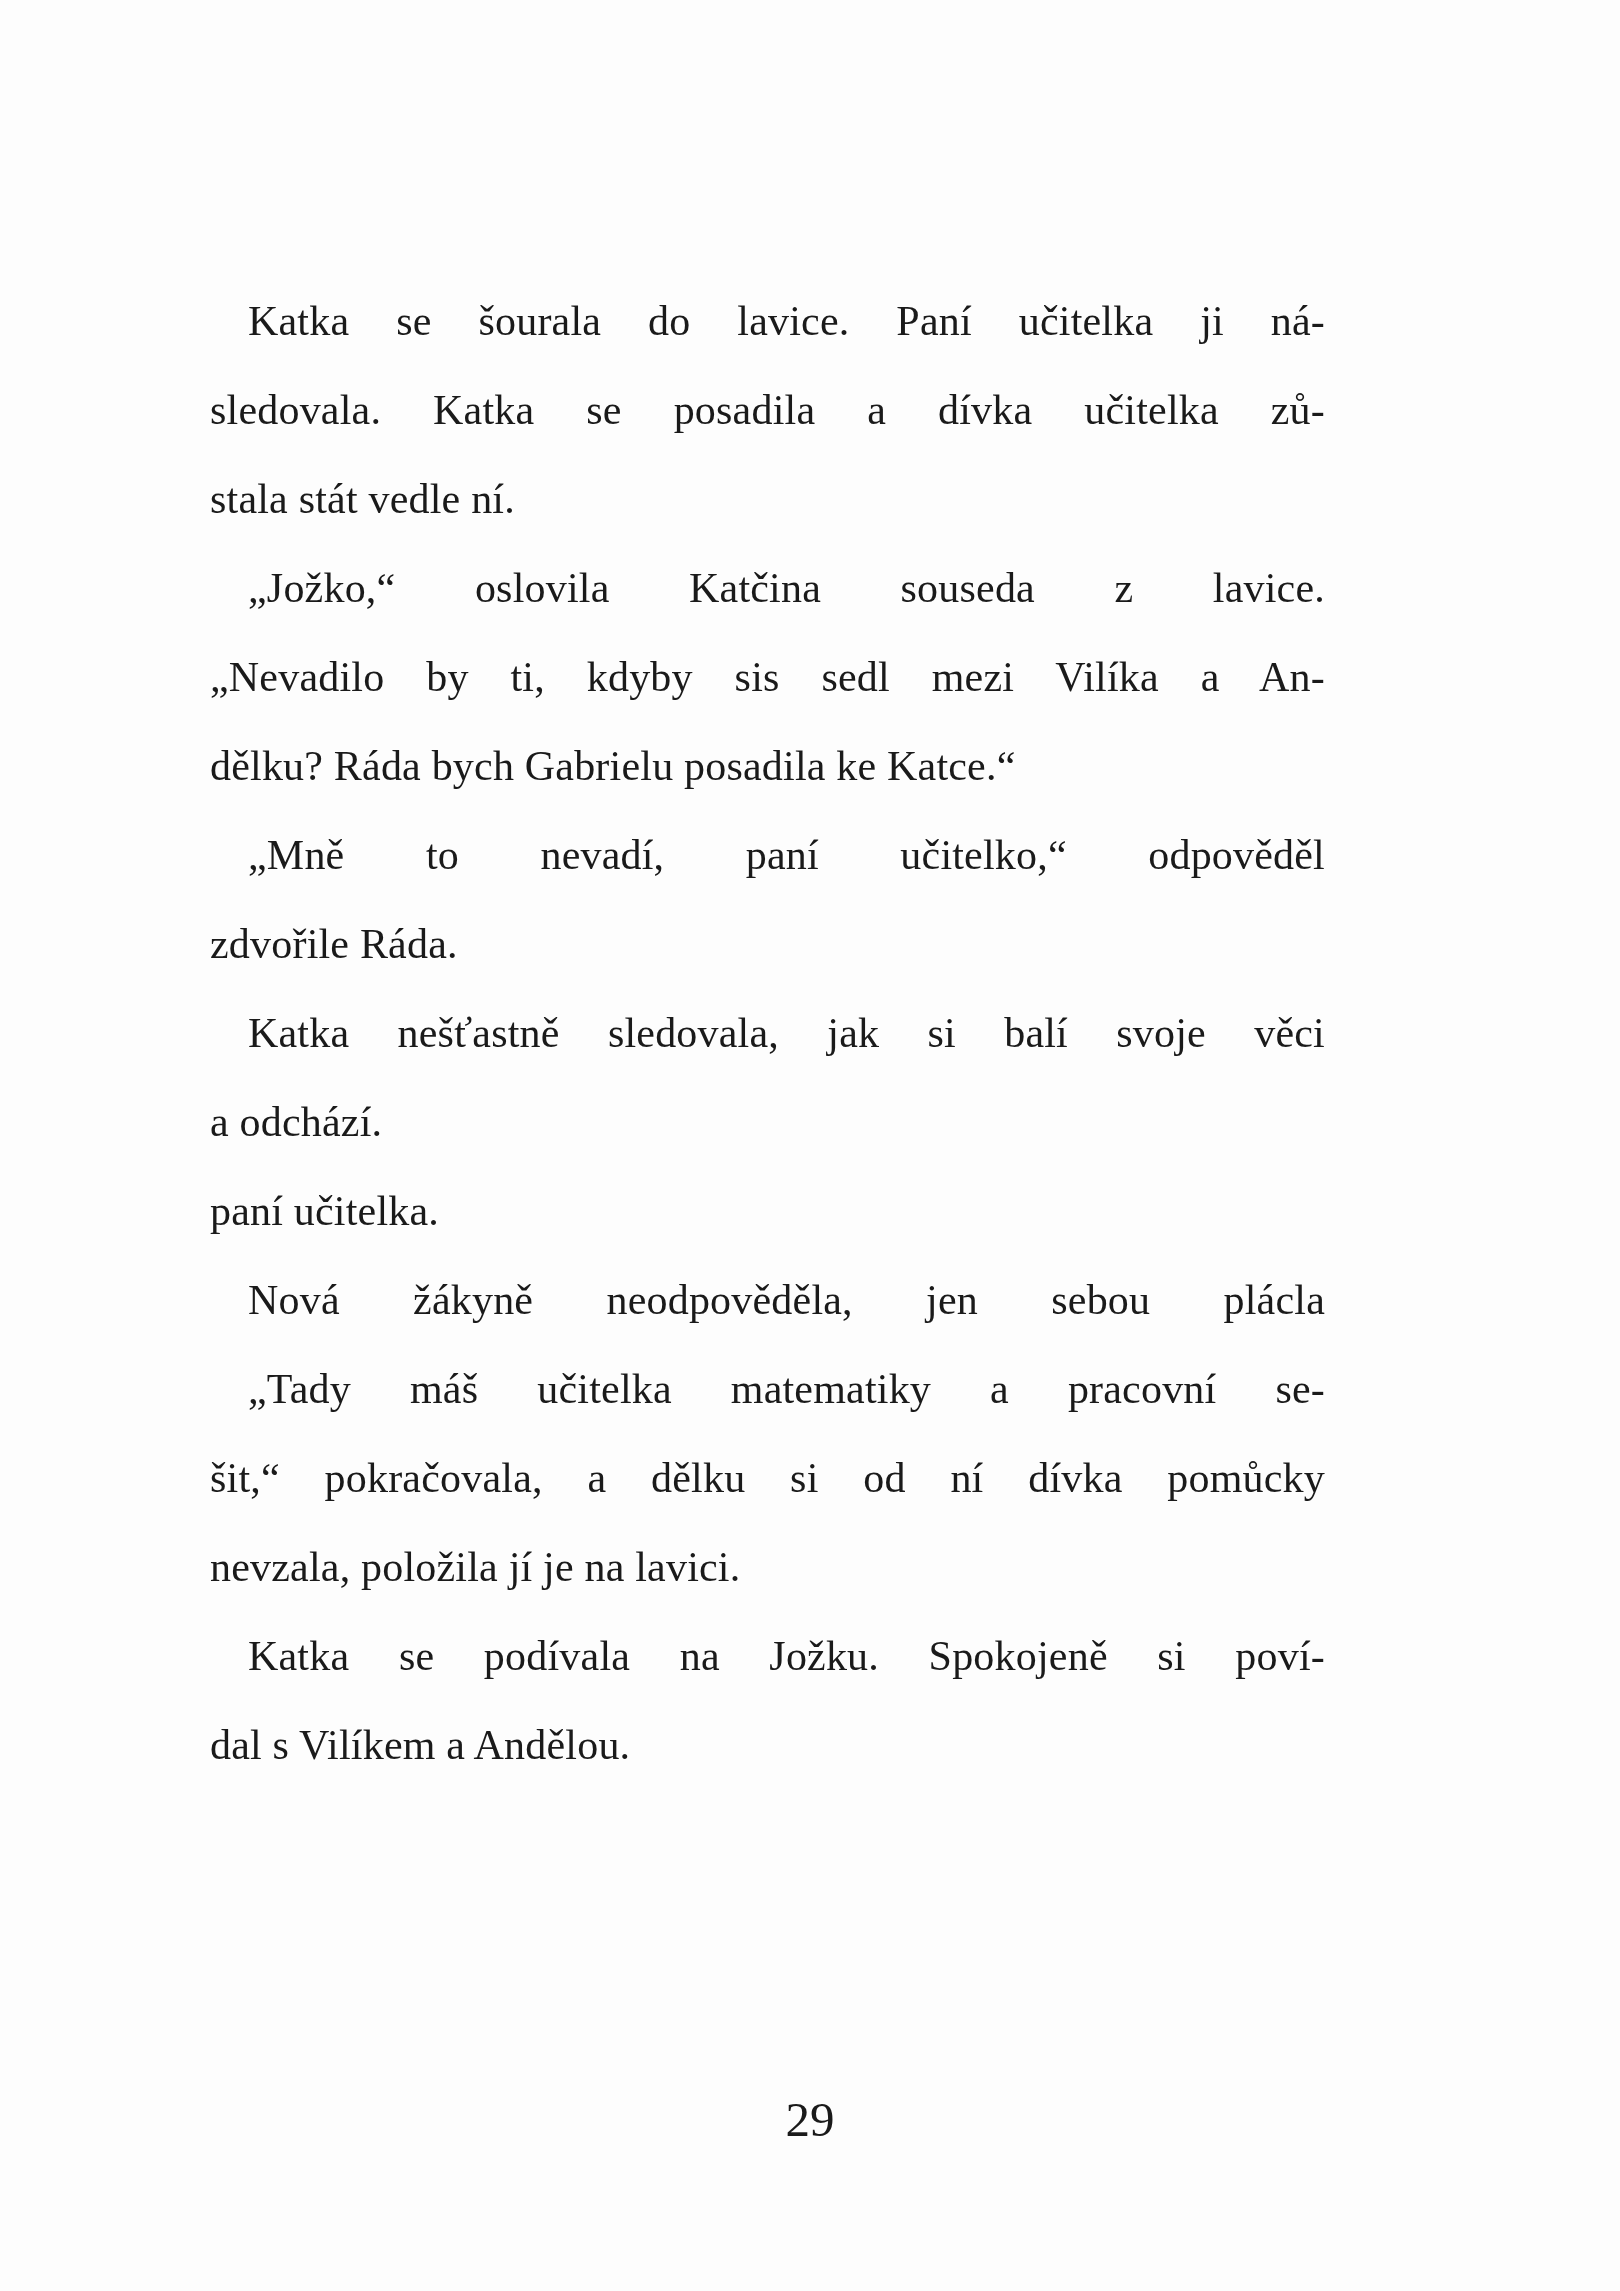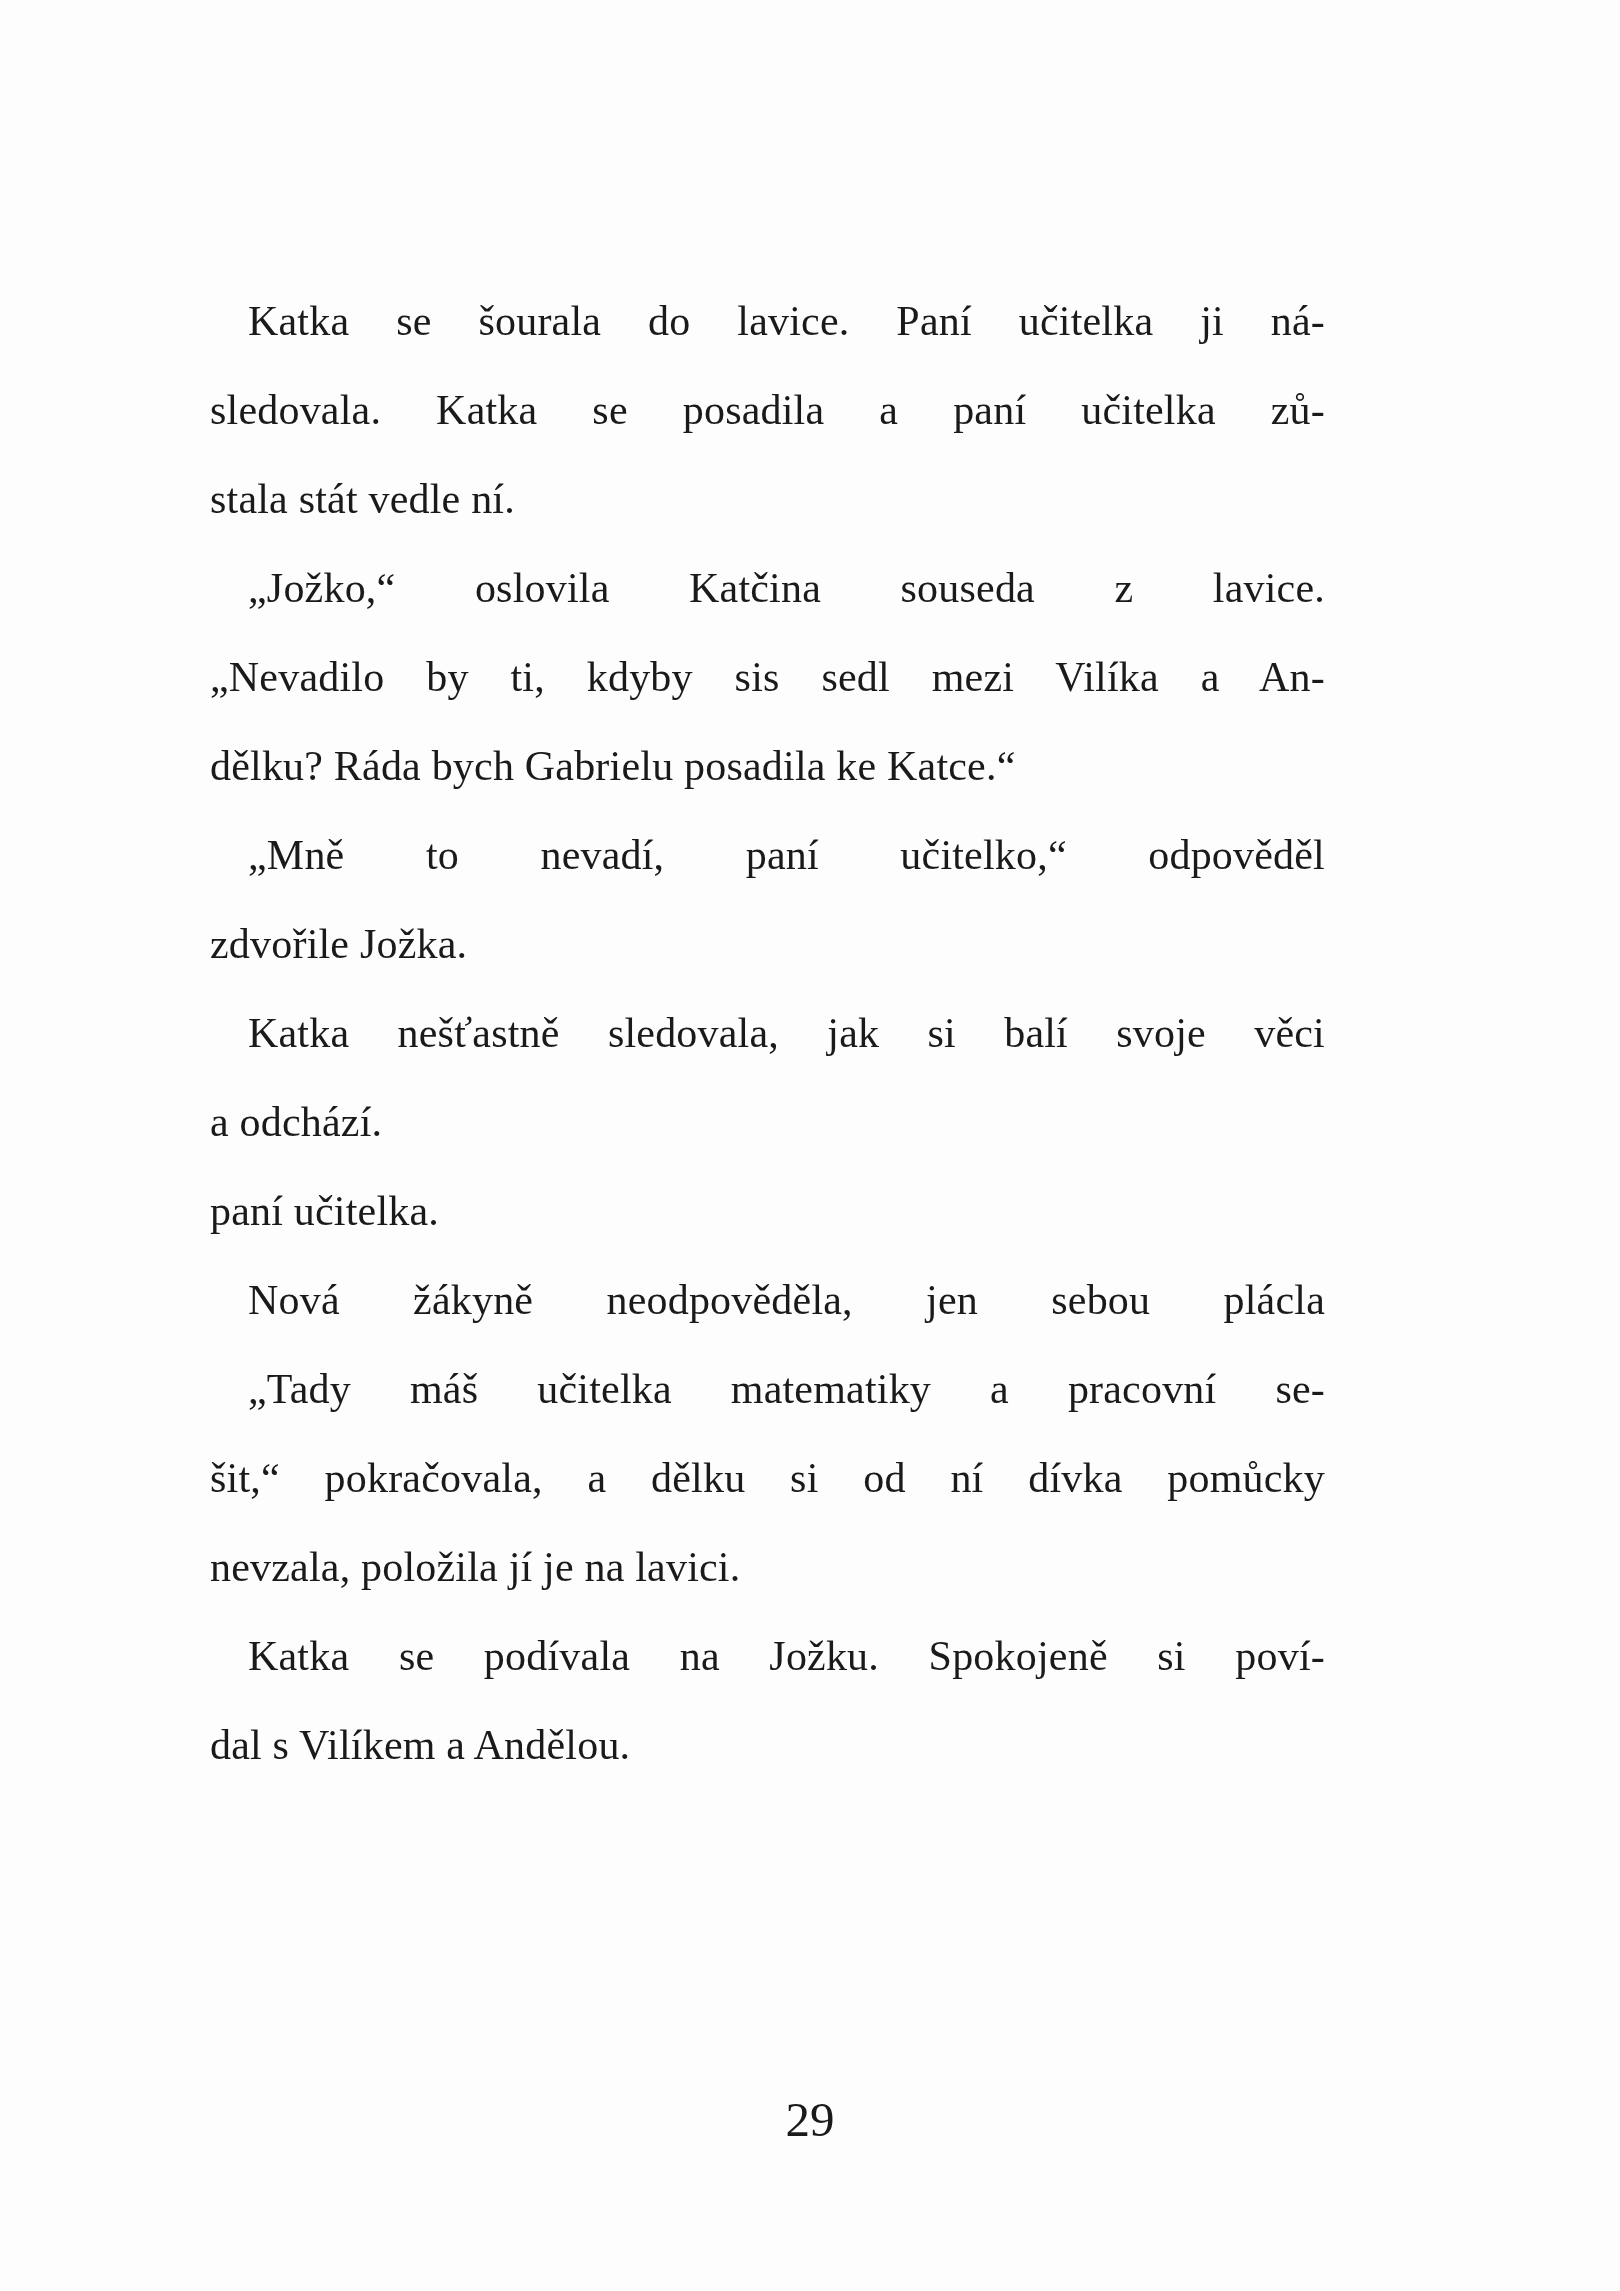--- a/index.html
+++ b/index.html
@@ -50,33 +50,33 @@
   }
 </style>
 </head>
 <body>
 
 <div class="page">
   <div class="text-block">
 
     <div class="para">
       <div class="line justify indent">Katka se šourala do lavice. Paní učitelka ji ná-</div>
-      <div class="line justify">sledovala. Katka se posadila a paní učitelka zů-</div>
+      <div class="line justify">sledovala. Katka se posadila a dívka učitelka zů-</div>
       <div class="line">stala stát vedle ní.</div>
     </div>
 
     <div class="para">
       <div class="line justify indent">„Jožko,“ oslovila Katčina souseda z lavice.</div>
       <div class="line justify">„Nevadilo by ti, kdyby sis sedl mezi Vilíka a An-</div>
       <div class="line">dělku? Ráda bych Gabrielu posadila ke Katce.“</div>
     </div>
 
     <div class="para">
       <div class="line justify indent">„Mně to nevadí, paní učitelko,“ odpověděl</div>
-      <div class="line">zdvořile Jožka.</div>
+      <div class="line">zdvořile Ráda.</div>
     </div>
 
     <div class="para">
       <div class="line justify indent">Katka nešťastně sledovala, jak si balí svoje věci</div>
       <div class="line">a odchází.</div>
     </div>
 
     <div class="para">
       <div class="line">paní učitelka.</div>
     </div>

